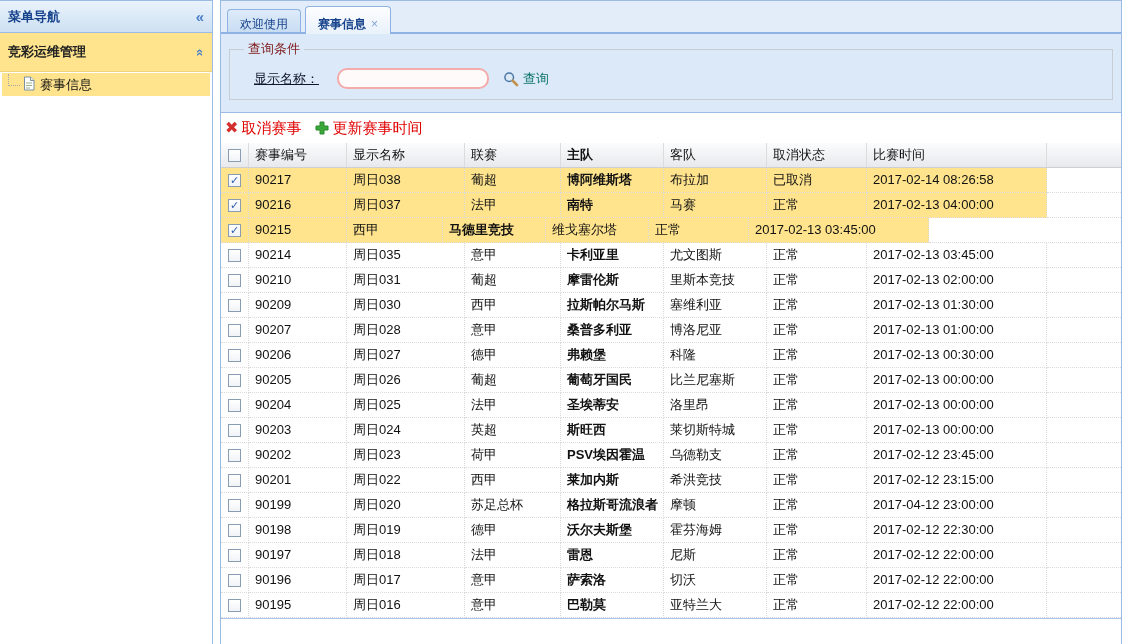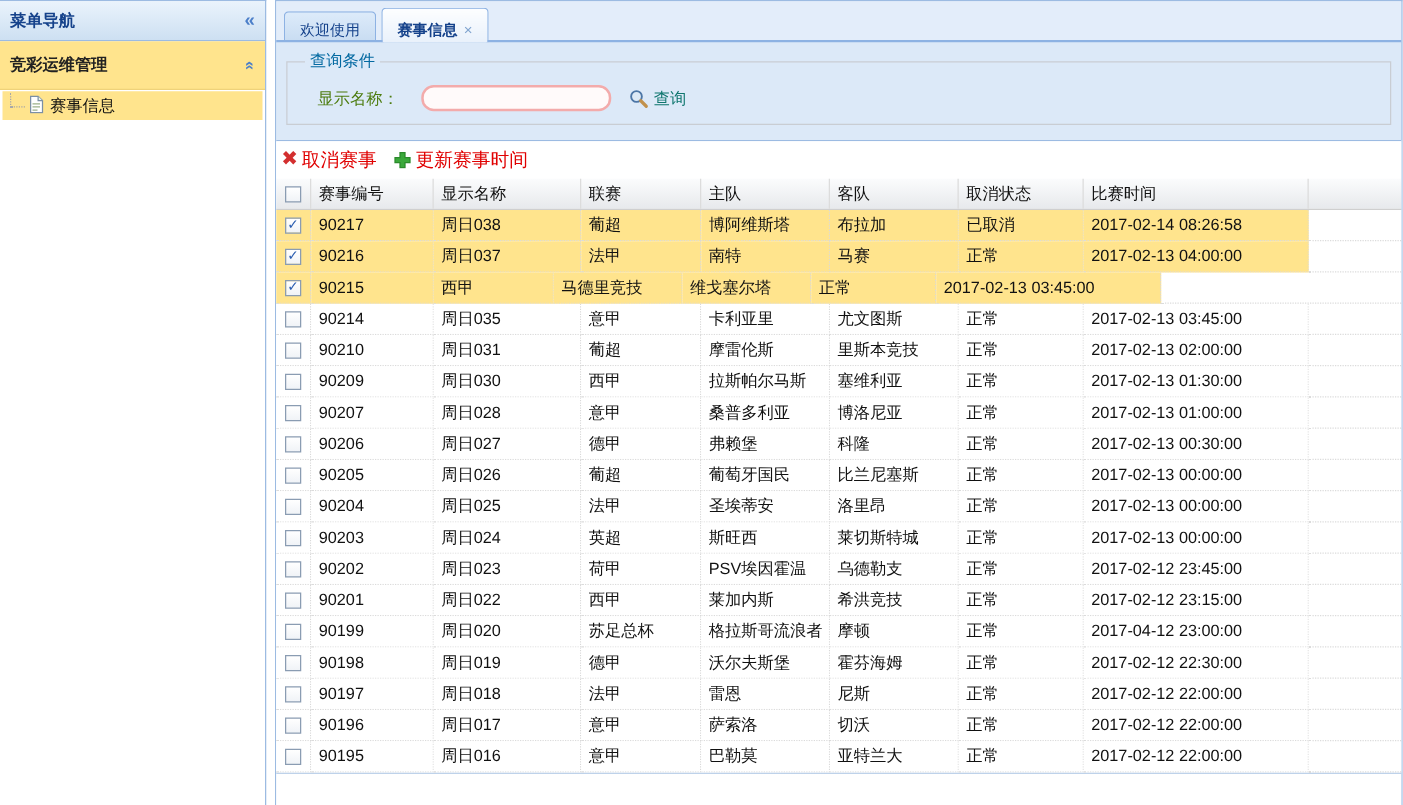--- a/index.html
+++ b/index.html
@@ -37,23 +37,23 @@
     border:1px solid #8DB2E3; border-bottom:none; border-radius:4px 4px 0 0;
     background:linear-gradient(#DDEBFA,#C9DDF2); color:#15428B; font-size:12px;
     cursor:pointer; white-space:nowrap; }
   .tab.active { height:28px; line-height:27px; font-weight:bold;
     background:linear-gradient(#FDFEFF,#E9F1FB); position:relative; bottom:-2px; z-index:2; }
   .tab-close { color:#7FA3CF; font-weight:normal; margin-left:5px; cursor:pointer; font-size:12px; }
 
   .tab-body { position:absolute; left:0; top:33px; right:0; bottom:0; background:#DCE9F8; }
 
   fieldset.query { margin:6px 8px 0 8px; border:1px solid #C9CDD3; padding:6px 0 10px 12px; }
-  fieldset.query legend { font-size:13px; color:#0369a1; padding:0 4px; margin-left:2px; }
+  fieldset.query legend { font-size:13px; color:#7f1d1d; padding:0 4px; margin-left:2px; }
   .form-row { display:flex; align-items:center; margin-top:4px; }
-  .form-label { color:#4d7c0f; margin-left:12px; }
+  .form-label { color:#0f172a; margin-left:12px;text-decoration:underline; }
   .query-input { width:152px; height:21px; margin-left:18px; border:2px solid #F3ABAB;
     border-radius:10px; background:#FFFAFA; outline:none; padding:0 8px; font-size:12px; }
   .search-btn { display:flex; align-items:center; margin-left:14px; cursor:pointer; color:#0f766e; }
   .search-btn svg { margin-right:4px; }
 
   .grid-panel { position:absolute; left:0; top:78px; right:0; bottom:0;
     background:#fff; border-top:1px solid #9CBBE2; }
   .toolbar { height:30px; background:#fff; display:flex; align-items:center;
     padding-left:4px; gap:14px; }
   .tbtn { display:flex; align-items:center; gap:3px; color:#E00000; font-size:15px; cursor:pointer; }
@@ -65,21 +65,21 @@
     color:#111; overflow:hidden; white-space:nowrap; cursor:pointer; }
   .hc-cb { width:28px; display:flex; align-items:center; justify-content:center; padding:0; }
   .gbody { border-bottom:1px solid #A9C4E4; }
   .grow { height:25px; display:flex; background:#fff; cursor:pointer; }
   .grow.sel .cell, .grow.sel .cb-cell { background:#FFE48D; }
   .cell { border-right:1px dotted #D9D9D9; border-bottom:1px dotted #DBDBDB;
     padding-left:6px; line-height:24px; overflow:hidden; white-space:nowrap; }
   .cb-cell { width:28px; display:flex; align-items:center; justify-content:center;
     border-bottom:1px dotted #DBDBDB; border-right:1px dotted #D9D9D9; padding:0; }
   .cfill { flex:1; border-bottom:1px dotted #DBDBDB; }
-  .c1{width:98px;} .c2{width:118px;} .c3{width:96px;} .c4{width:103px;}
+  .c1{width:98px;} .c2{width:118px;} .c3{width:96px;} .c4{width:103px;font-weight:bold;}
   .c5{width:103px;} .c6{width:100px;} .c7{width:180px;}
   .hfill { flex:1; border-right:none; }
 
   .cbx { width:13px; height:13px; border:1px solid #8A9CB2; background:linear-gradient(#fff,#F0F3F7);
     display:flex; align-items:center; justify-content:center; font-size:11px; font-weight:bold;
     color:#2A5DB0; line-height:11px; cursor:pointer; }
 </style>
 </head>
 <body>
 

